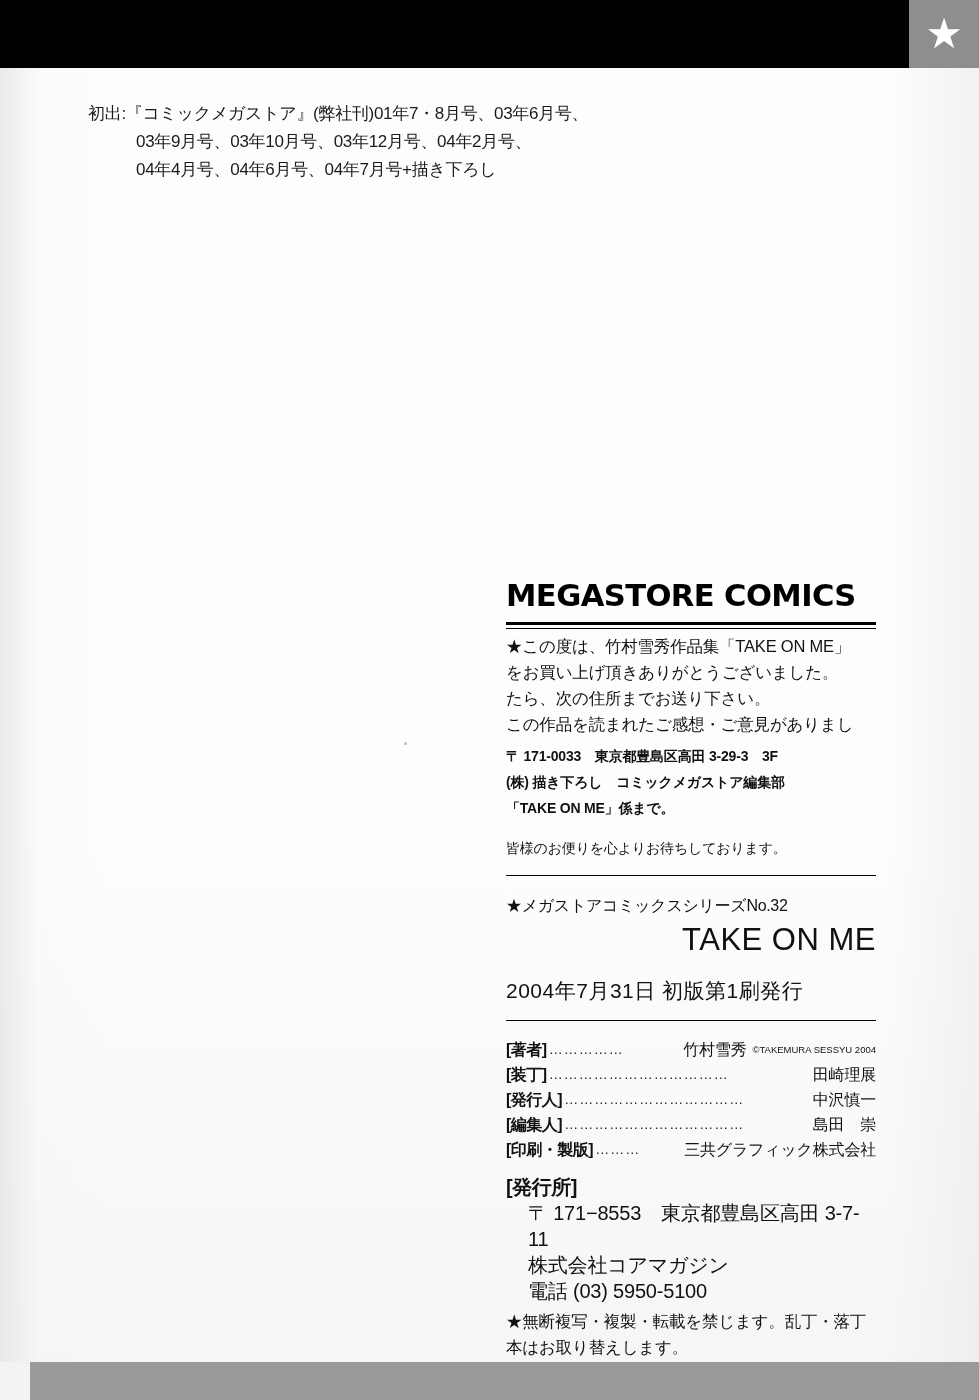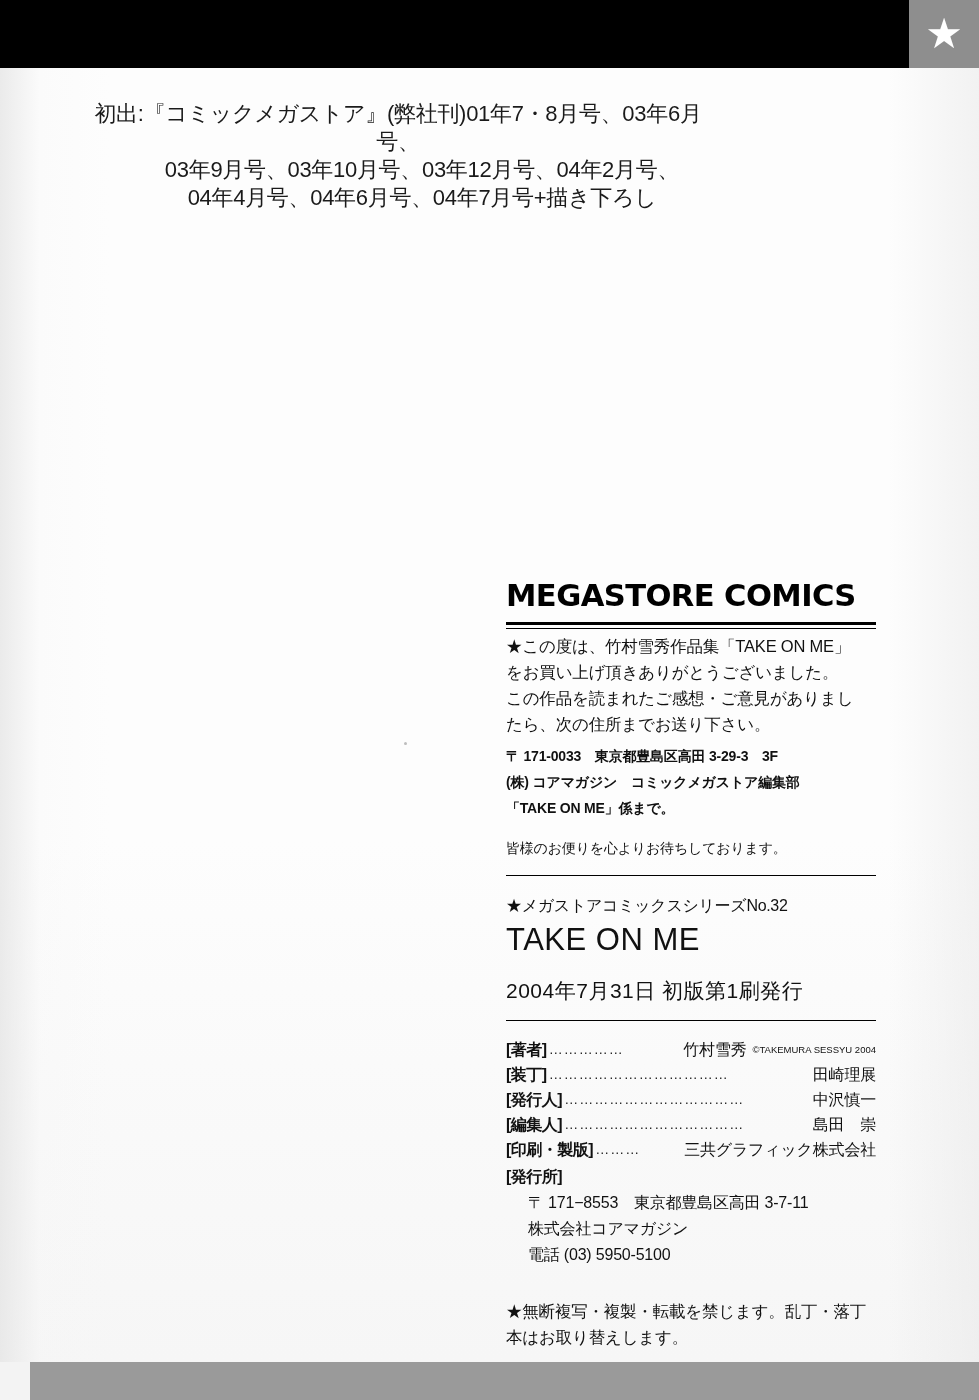--- a/index.html
+++ b/index.html
@@ -81,25 +81,24 @@
     height: 38px;
     background: #f3f3f3;
   }
 
   
   .first-pub {
     position: absolute;
     left: 88px;
     top: 100px;
     width: 620px;
-    font-size: 22px;
+    font-size: 17px;
     line-height: 28px;
     letter-spacing: -0.3px;
     color: #1a1a1a;
-    text-align: center;
   }
   .first-pub .ln2,
   .first-pub .ln3 {
     padding-left: 48px;
   }
 
   
   .colophon {
     position: absolute;
     left: 506px;
@@ -152,20 +151,21 @@
   .series-line {
     margin-top: 20px;
     font-size: 16px;
     letter-spacing: -0.3px;
   }
   .book-title {
     margin-top: 4px;
     font-size: 31px;
     letter-spacing: 0.5px;
     line-height: 38px;
+    text-align: right;
   }
   .pubdate {
     margin-top: 17px;
     font-size: 21px;
     letter-spacing: 0.5px;
     line-height: 30px;
   }
 
   
   .credits {
@@ -197,35 +197,35 @@
     letter-spacing: -0.2px;
   }
   .credit-copy {
     font-size: 9.5px;
     letter-spacing: 0px;
     padding-left: 6px;
     vertical-align: baseline;
   }
 
   .publisher-block {
-    margin-top: 2px;
-    font-size: 16px;
+    margin-top: 12px;
+    font-size: 20px;
     line-height: 26px;
   }
   .publisher-block .lbl {
     font-weight: bold;
     letter-spacing: -0.5px;
   }
   .publisher-block .ln {
     padding-left: 22px;
     letter-spacing: -0.2px;
   }
 
   .notice {
-    margin-top: 30px;
+    margin-top: 4px;
     font-size: 16.5px;
     line-height: 26px;
     letter-spacing: -0.2px;
   }
   .bottom-rule {
     margin-top: 22px;
     border-top: 2px solid #000;
     width: 370px;
   }
 
@@ -261,27 +261,27 @@
   <div class="speck"></div>
 
   <div class="colophon">
 
     <div class="mega-title">MEGASTORE COMICS</div>
     <div class="rule-double"></div>
 
     <div class="thanks">
       <div>★この度は、竹村雪秀作品集「TAKE ON ME」</div>
       <div>をお買い上げ頂きありがとうございました。</div>
+      <div>たら、次の住所までお送り下さい。</div>
       <div>この作品を読まれたご感想・ご意見がありまし</div>
-      <div>たら、次の住所までお送り下さい。</div>
     </div>
 
     <div class="addr">
       <div>〒 171-0033　東京都豊島区高田 3-29-3　3F</div>
-      <div>(株) コアマガジン　コミックメガストア編集部</div>
+      <div>(株) 描き下ろし　コミックメガストア編集部</div>
       <div>「TAKE ON ME」係まで。</div>
     </div>
 
     <div class="closing">皆様のお便りを心よりお待ちしております。</div>
 
     <div class="rule-single"></div>
 
     <div class="series-line">★メガストアコミックスシリーズNo.32</div>
     <div class="book-title">TAKE ON ME</div>
     <div class="pubdate">2004年7月31日 初版第1刷発行</div>

